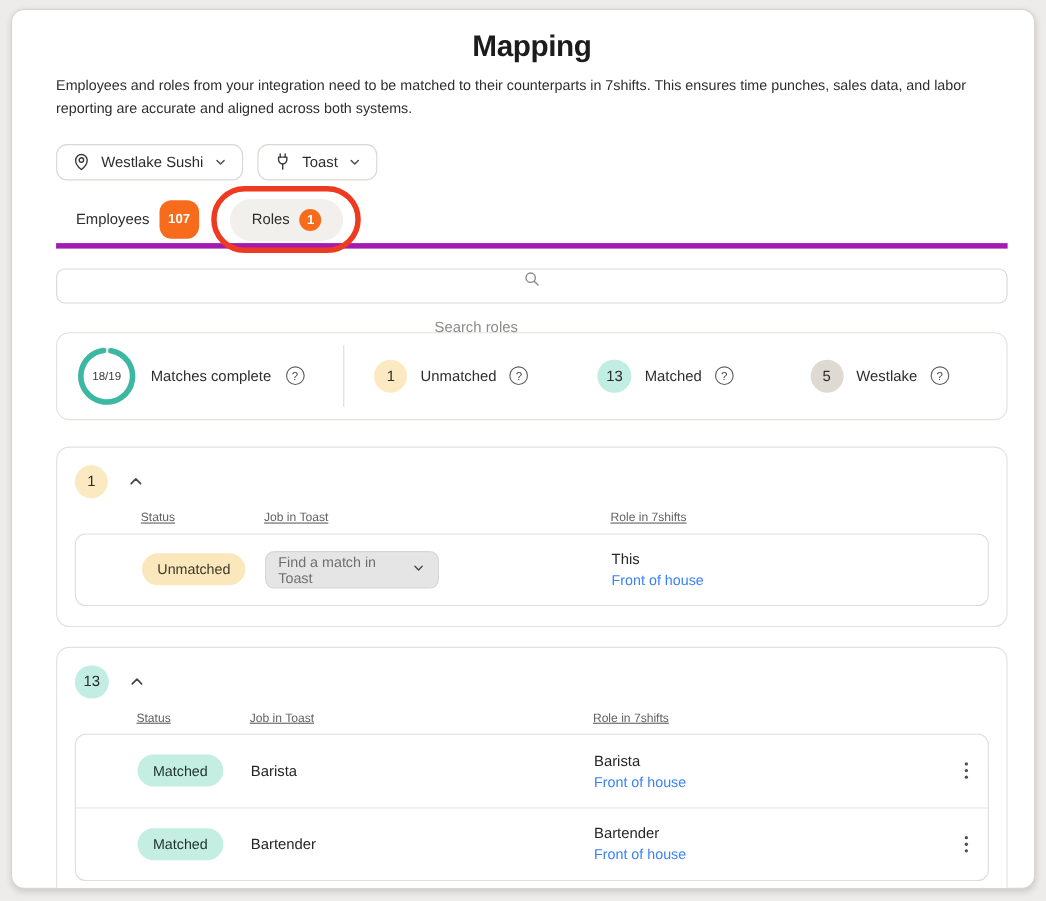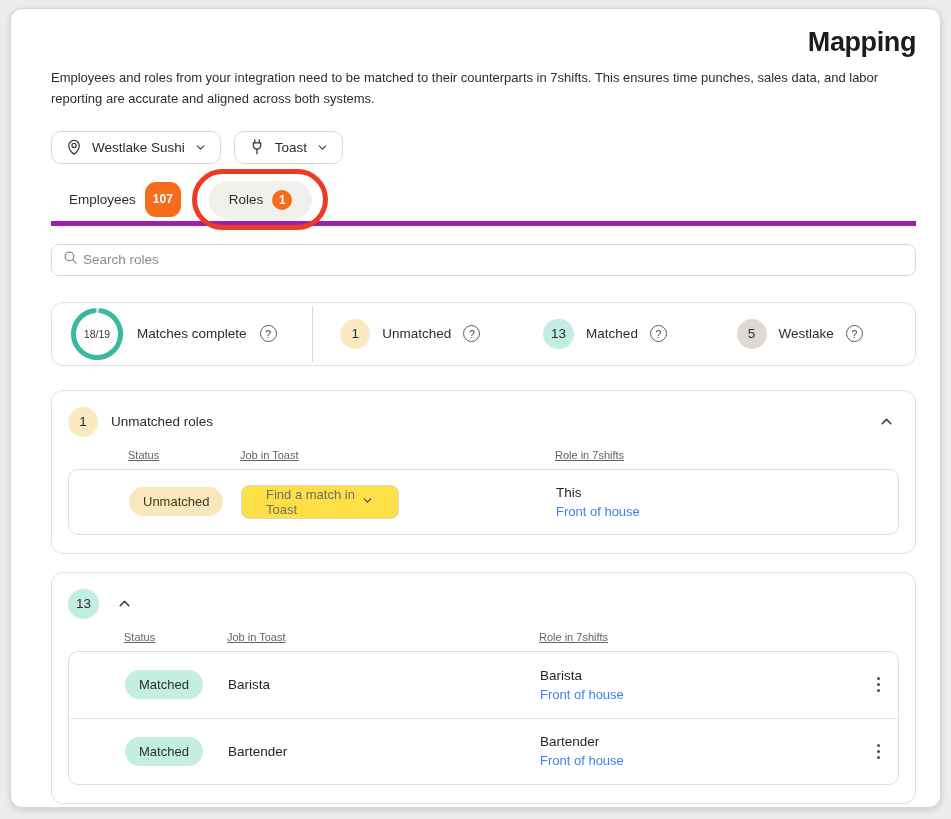--- a/index.html
+++ b/index.html
@@ -12,21 +12,21 @@
     overflow:hidden;
   }
   .page-card {
     position:absolute; left:10px; top:8px; width:931px; height:800px;
     background:#ffffff; border:1px solid #d8d6d3; border-radius:12px;
     box-shadow:0 2px 6px rgba(0,0,0,.14);
     padding:18px 24px 0 40px;
     overflow:hidden;
   }
   
-  .hdr { display:flex; justify-content:flex-end; align-items:flex-start; }
+  .hdr { display:flex; justify-content:center; align-items:flex-start; }
   .title { font-size:27px; font-weight:700; letter-spacing:-.4px; color:#1c1c1e; }
   .help-btn {
     background:#fff; border:1px solid #d6d4d1; border-radius:10px;
     padding:8px 14px; font-size:13.5px; color:#222; cursor:pointer;
     box-shadow:0 1px 1px rgba(0,0,0,.04); margin-right:2px;
   }
   .desc { margin-top:10px; font-size:13px; line-height:1.6; color:#2e2e2e; max-width:872px; }
   
   .filters { display:flex; gap:13px; margin-top:21px; }
   .filter-btn {
@@ -52,30 +52,30 @@
   }
   .roles-wrap { position:relative; margin-left:28px; }
   .tab-roles { background:#f2f0ed; border-radius:22px; padding:9px 20px; }
   .annotation-ring {
     position:absolute; left:-17px; right:-16px; top:-12px; bottom:-11px;
     border:5px solid #ee3a21; border-radius:31px; pointer-events:none; z-index:5;
   }
   
   .search-box {
     margin-top:18px; height:32px; border:1px solid #d9d7d4; border-radius:8px;
-    display:flex; align-items:center; padding:0 10px; gap:4px; background:#fff;
+    display:flex; align-items:center; padding:0 10px; gap:23px; background:#fff;flex-direction:column;
   }
   .search-box input {
     border:none; outline:none; font-size:13.5px; flex:1; color:#333;
     font-family:inherit; background:transparent;
   }
   .search-box input::placeholder { color:#8b8b8b; }
   
   .stats-card {
-    margin-top:26px; height:64px; border:1px solid #e3e1dd; border-radius:12px;
+    margin-top:26px; height:80px; border:1px solid #e3e1dd; border-radius:12px;
     display:flex; align-items:center; padding:0 18px; background:#fff;
   }
   .stat-left { display:flex; align-items:center; gap:13px; width:242px; }
   .ring-wrap { position:relative; width:54px; height:54px; }
   .ring-wrap .ring-text {
     position:absolute; inset:0; display:flex; align-items:center; justify-content:center;
     font-size:10.5px; color:#3a3a3a;
   }
   .stat-divider { width:1px; height:56px; background:#dddbd8; }
   .stats-right { flex:1; display:grid; grid-template-columns:1fr 1fr 1fr; }
@@ -114,21 +114,21 @@
   .badge-matched { background:#c4eee2; color:#21342c; }
   .bg-yellow { background:#fbe9c1; }
   .bg-mint { background:#c2ede2; }
   .bg-gray { background:#dedad3; }
   .job-cell { font-size:13.5px; color:#262626; }
   .role-cell .r1 { font-size:13.5px; color:#262626; margin-bottom:4px; }
   .role-cell .r2 { font-size:13px; color:#3b82f6; }
   .match-select {
     width:158px; height:34px; border:1px solid #d8d6d2; border-radius:8px;
     display:flex; align-items:center; justify-content:space-between;
-    padding:0 24px; font-size:13px; color:#6f6f6f; cursor:pointer; background:#fde047;
+    padding:0 11px; font-size:13px; color:#6f6f6f; cursor:pointer; background:#e5e5e5;
   }
   .kebab { display:flex; flex-direction:column; gap:3px; align-items:center; cursor:pointer; padding:4px 6px; justify-self:center; }
   .kebab i { width:3px; height:3px; border-radius:50%; background:#4f4f4f; display:block; }
 </style>
 </head>
 <body>
 
 <div class="page-card">
 
   <div class="hdr">
@@ -221,21 +221,20 @@
         <span class="stat-count bg-gray">5</span>
         <span class="stat-label">Westlake</span>
         <span class="help-icon">?</span>
       </div>
     </div>
   </div>
 
   <div class="section-card">
     <div class="section-hdr">
       <span class="stat-count bg-yellow">1</span>
-      <span class="section-title">Unmatched roles</span>
       <span class="collapse-btn">
         <svg width="17" height="17" viewBox="0 0 24 24" fill="none" stroke="#454545" stroke-width="2.2" stroke-linecap="round" stroke-linejoin="round">
             <polyline points="6,15 12,9 18,15"></polyline>
           </svg>
       </span>
     </div>
     <div class="col-headers grid-unmatched">
       <span>Status</span>
       <span>Job in Toast</span>
       <span>Role in 7shifts</span>

